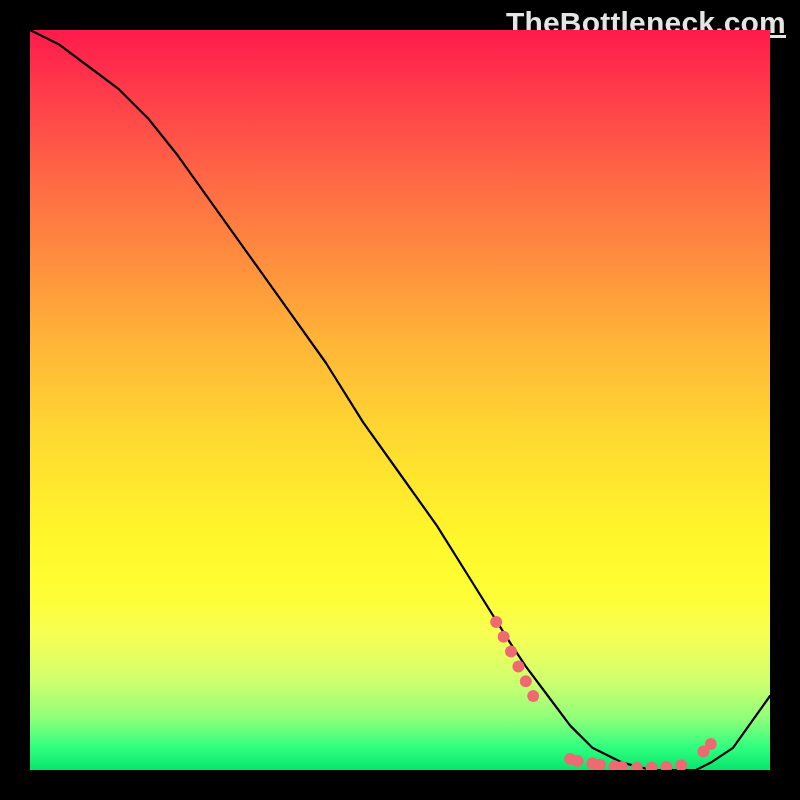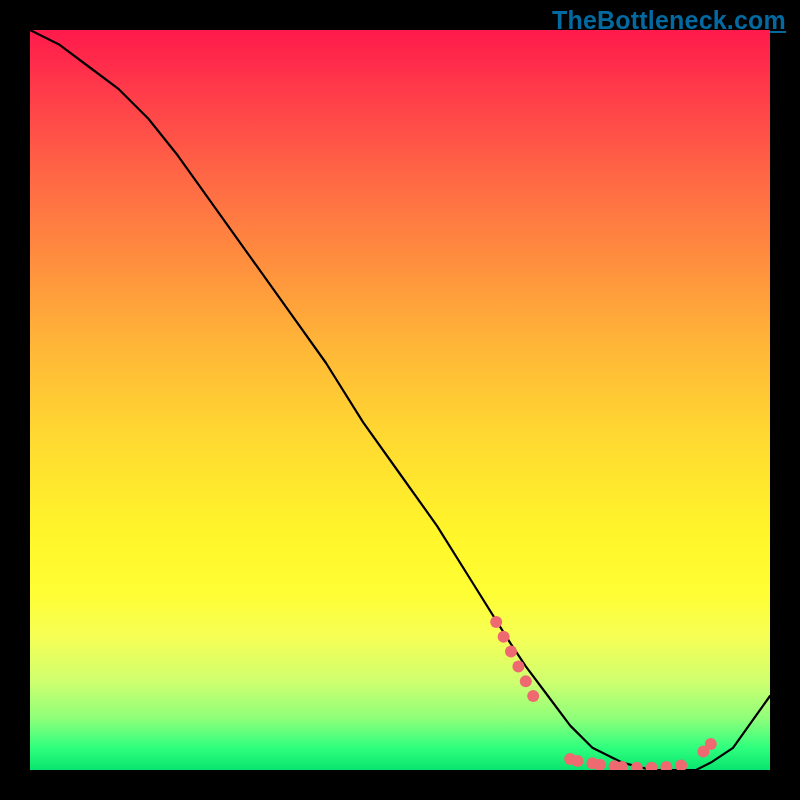--- a/index.html
+++ b/index.html
@@ -8,23 +8,23 @@
     width: 800px;
     height: 800px;
     background: #000;
     position: relative;
   }
   .watermark {
     position: absolute;
     top: 6px;
     right: 14px;
     font-family: Arial, Helvetica, sans-serif;
-    font-size: 25px;
+    font-size: 30px;
     font-weight: bold;
-    color: #0369a1;
+    color: #e5e5e5;
     letter-spacing: 0.2px;
     text-decoration: underline;
   }
   .plot {
     position: absolute;
     left: 30px;
     top: 30px;
     width: 740px;
     height: 740px;
     background: linear-gradient(to bottom,

